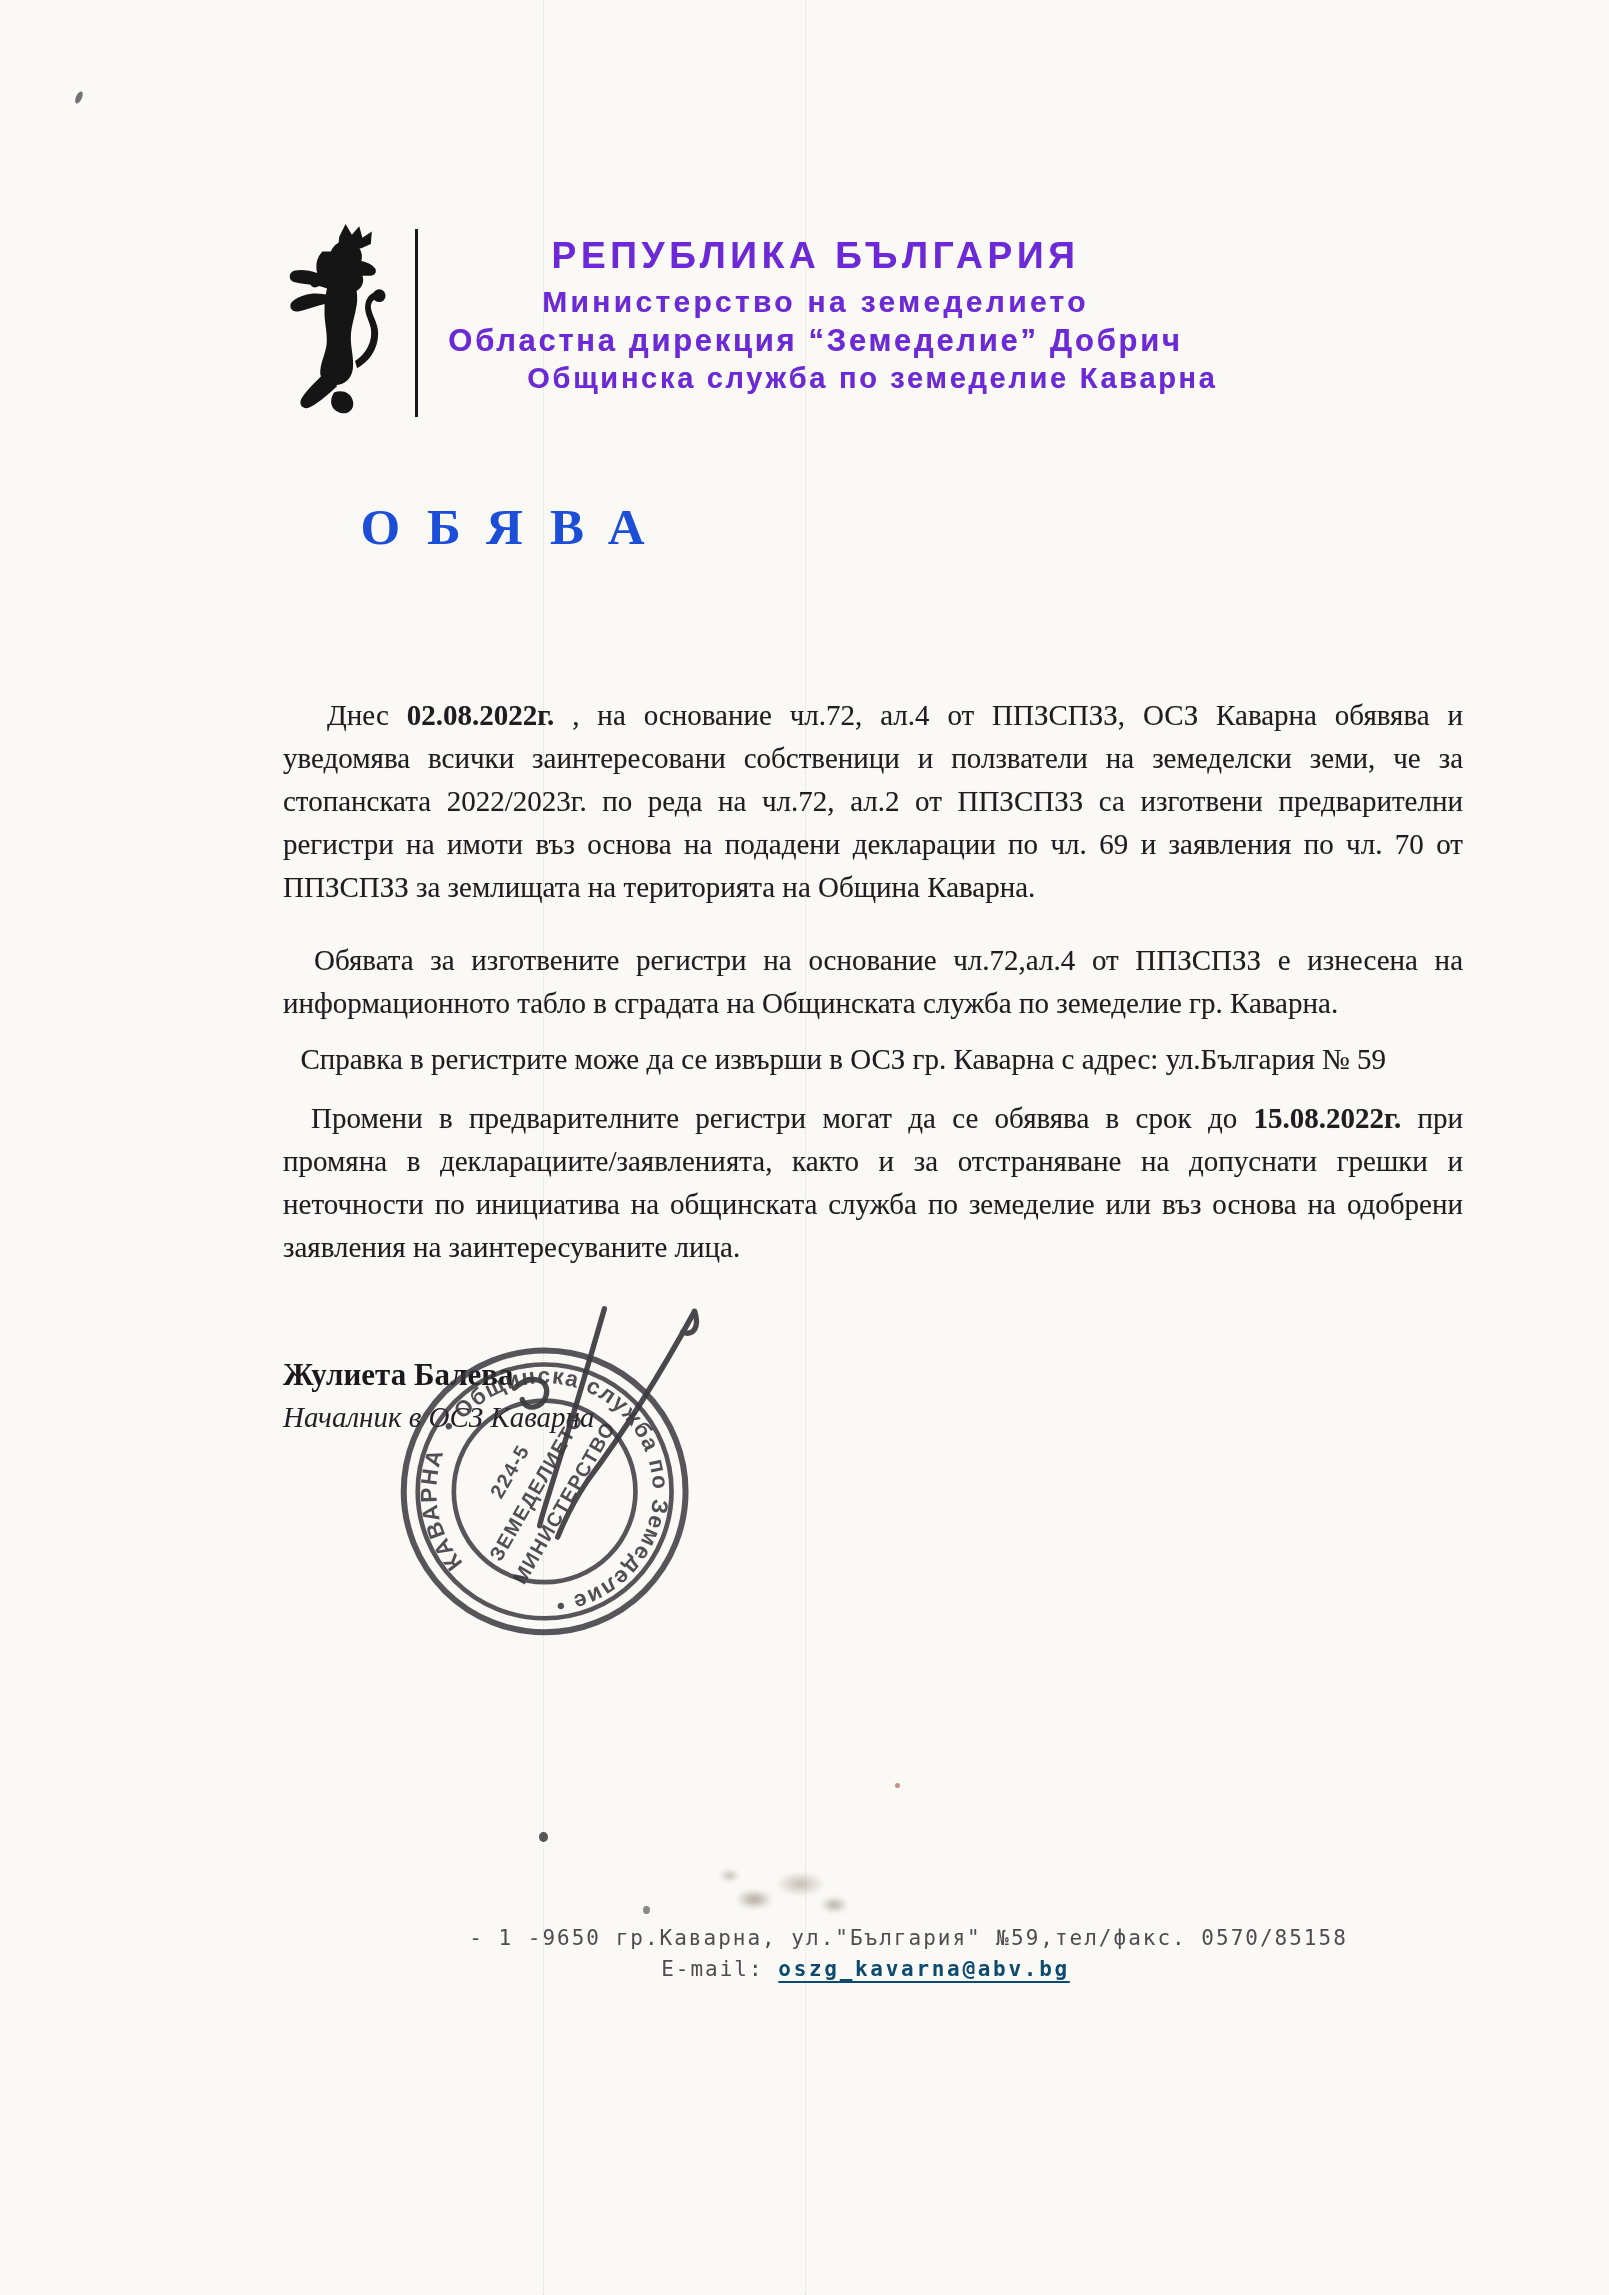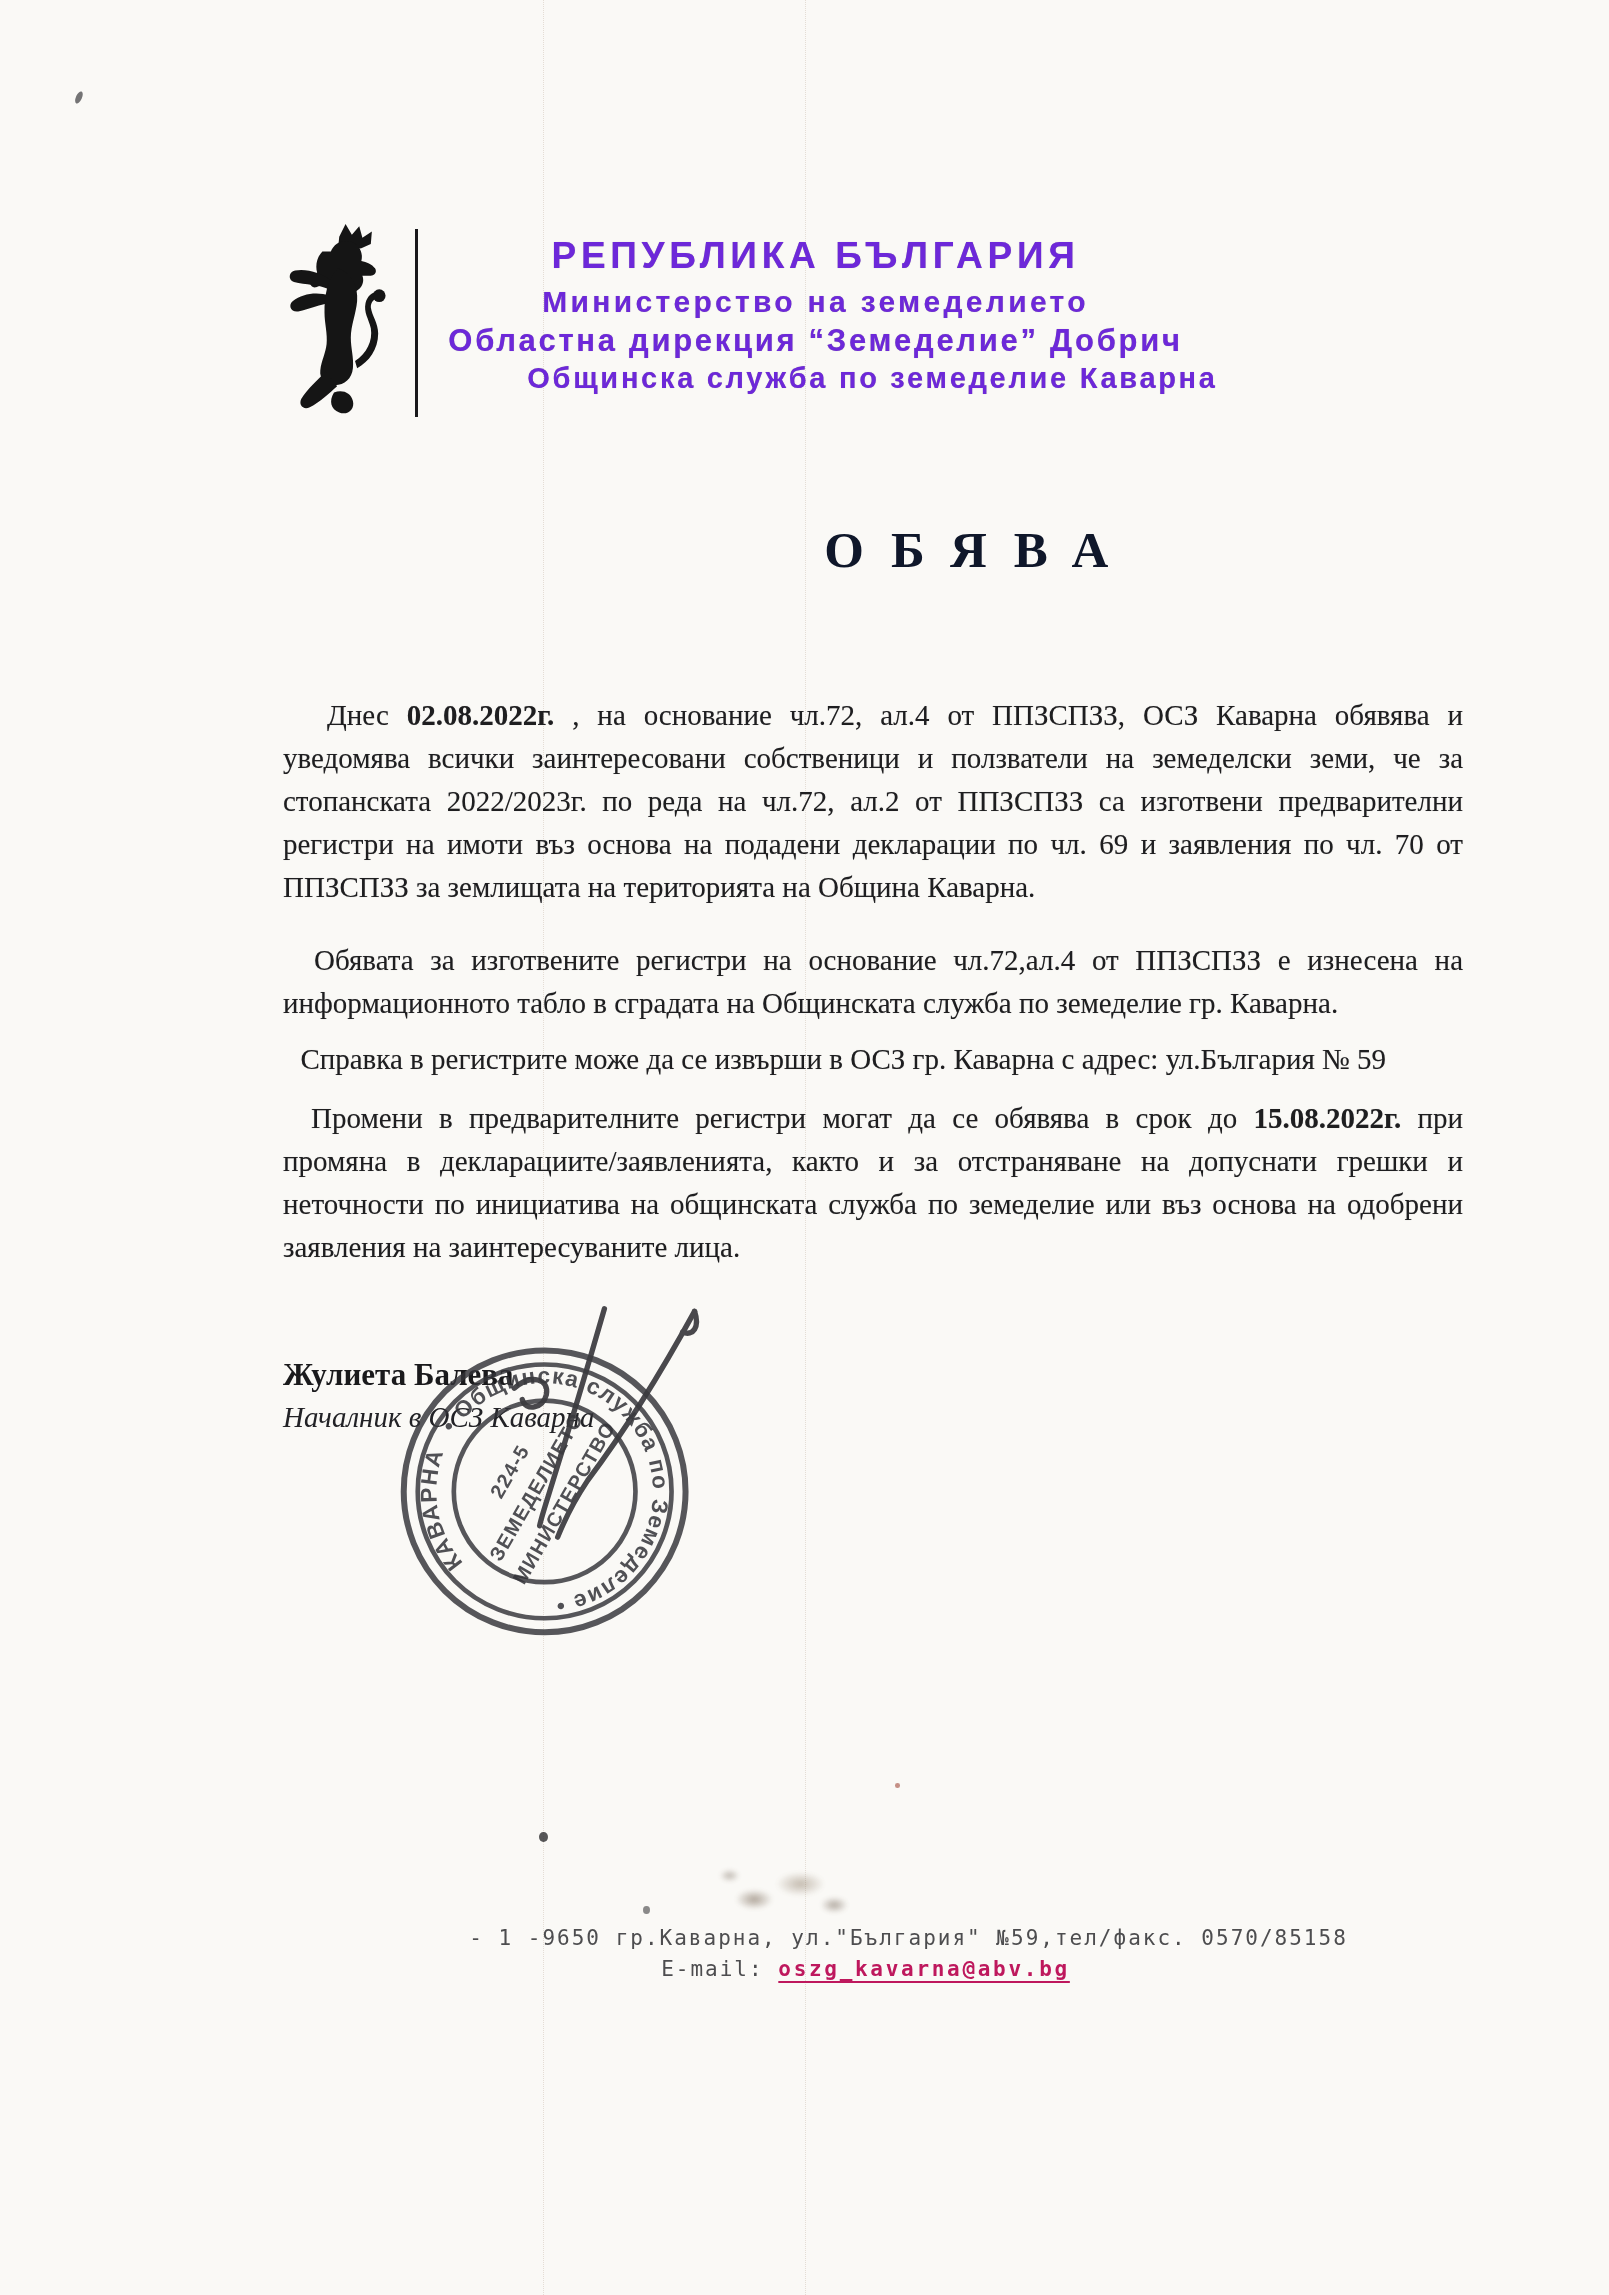--- a/index.html
+++ b/index.html
@@ -13,22 +13,22 @@
   
   .coat{position:absolute;left:281px;top:222px;width:127px;height:200px;}
   .sep{position:absolute;left:415px;top:229px;width:2.7px;height:188px;background:#19191b;}
   .hl{position:absolute;font-family:"Liberation Sans",sans-serif;font-weight:bold;color:#6d28d9;
       white-space:nowrap;text-align:center;text-shadow:0 0 0.7px rgba(0,0,0,.35);}
   .hl1{left:428px;width:775px;top:235px;font-size:37px;letter-spacing:4.7px;}
   .hl2{left:428px;width:775px;top:285px;font-size:30px;letter-spacing:3.3px;}
   .hl3{left:428px;width:775px;top:323px;font-size:31px;letter-spacing:2.7px;}
   .hl4{left:485px;width:775px;top:362px;font-size:29px;letter-spacing:2.7px;}
 
-  .title{position:absolute;left:347px;width:775px;top:521px;font-size:51px;font-weight:bold;
-         letter-spacing:27px;text-align:right;color:#0f172a;padding-left:13.4px;}
+  .title{position:absolute;left:347px;width:775px;top:498px;font-size:51px;font-weight:bold;
+         letter-spacing:27px;text-align:left;color:#1d4ed8;padding-left:13.4px;}
 
   
   .body{position:absolute;left:283px;width:1180px;margin:0;font-size:29px;line-height:43px;
         text-align:justify;color:#1e1e20;text-shadow:0 0 0.7px rgba(30,30,30,.35);}
   .p1{top:694px;text-indent:44px;}
   .p2{top:939px;text-indent:31px;}
   .p3{top:1038px;text-indent:17.4px;}
   .p4{top:1097px;text-indent:28px;}
   .bd{font-weight:bold;margin-top:32px;}
 
@@ -36,21 +36,21 @@
   .sig-name{position:absolute;left:283px;top:1357px;font-size:31px;font-weight:bold;color:#1a1a1c;text-align:center;}
   .sig-title{position:absolute;left:283px;top:1401px;font-size:29px;font-style:italic;color:#222226;}
 
   .stampsvg{position:absolute;left:374px;top:1273px;width:374px;height:388px;}
 
   
   .f1,.f2{position:absolute;font-family:"DejaVu Sans Mono",monospace;color:#4d4d4f;
           text-align:center;letter-spacing:2px;}
   .f1{left:374px;width:1069px;top:1926px;font-size:21px;}
   .f2{left:331px;width:1069px;top:1957px;font-size:21px;}
-  .email{font-weight:bold;color:#be185d;text-decoration:underline;
+  .email{font-weight:bold;color:#0c4a6e;text-decoration:underline;
          text-underline-offset:4.7px;text-decoration-thickness:2px;letter-spacing:2.7px;}
 
   
   .speck{position:absolute;border-radius:50%;background:#2d2d2f;}
   .sp1{left:76px;top:91px;width:6px;height:12.7px;opacity:.65;transform:rotate(24deg);}
   .sp2{left:539px;top:1832px;width:8.7px;height:10px;opacity:.8;}
   .sp3{left:643px;top:1906px;width:6.7px;height:8px;opacity:.55;}
   .spred{left:895px;top:1783px;width:4.7px;height:4.7px;background:#a14a3c;opacity:.6;}
   .smudge{position:absolute;left:708px;top:1856px;width:154px;height:70px;filter:blur(2px);opacity:.7;
     background:

